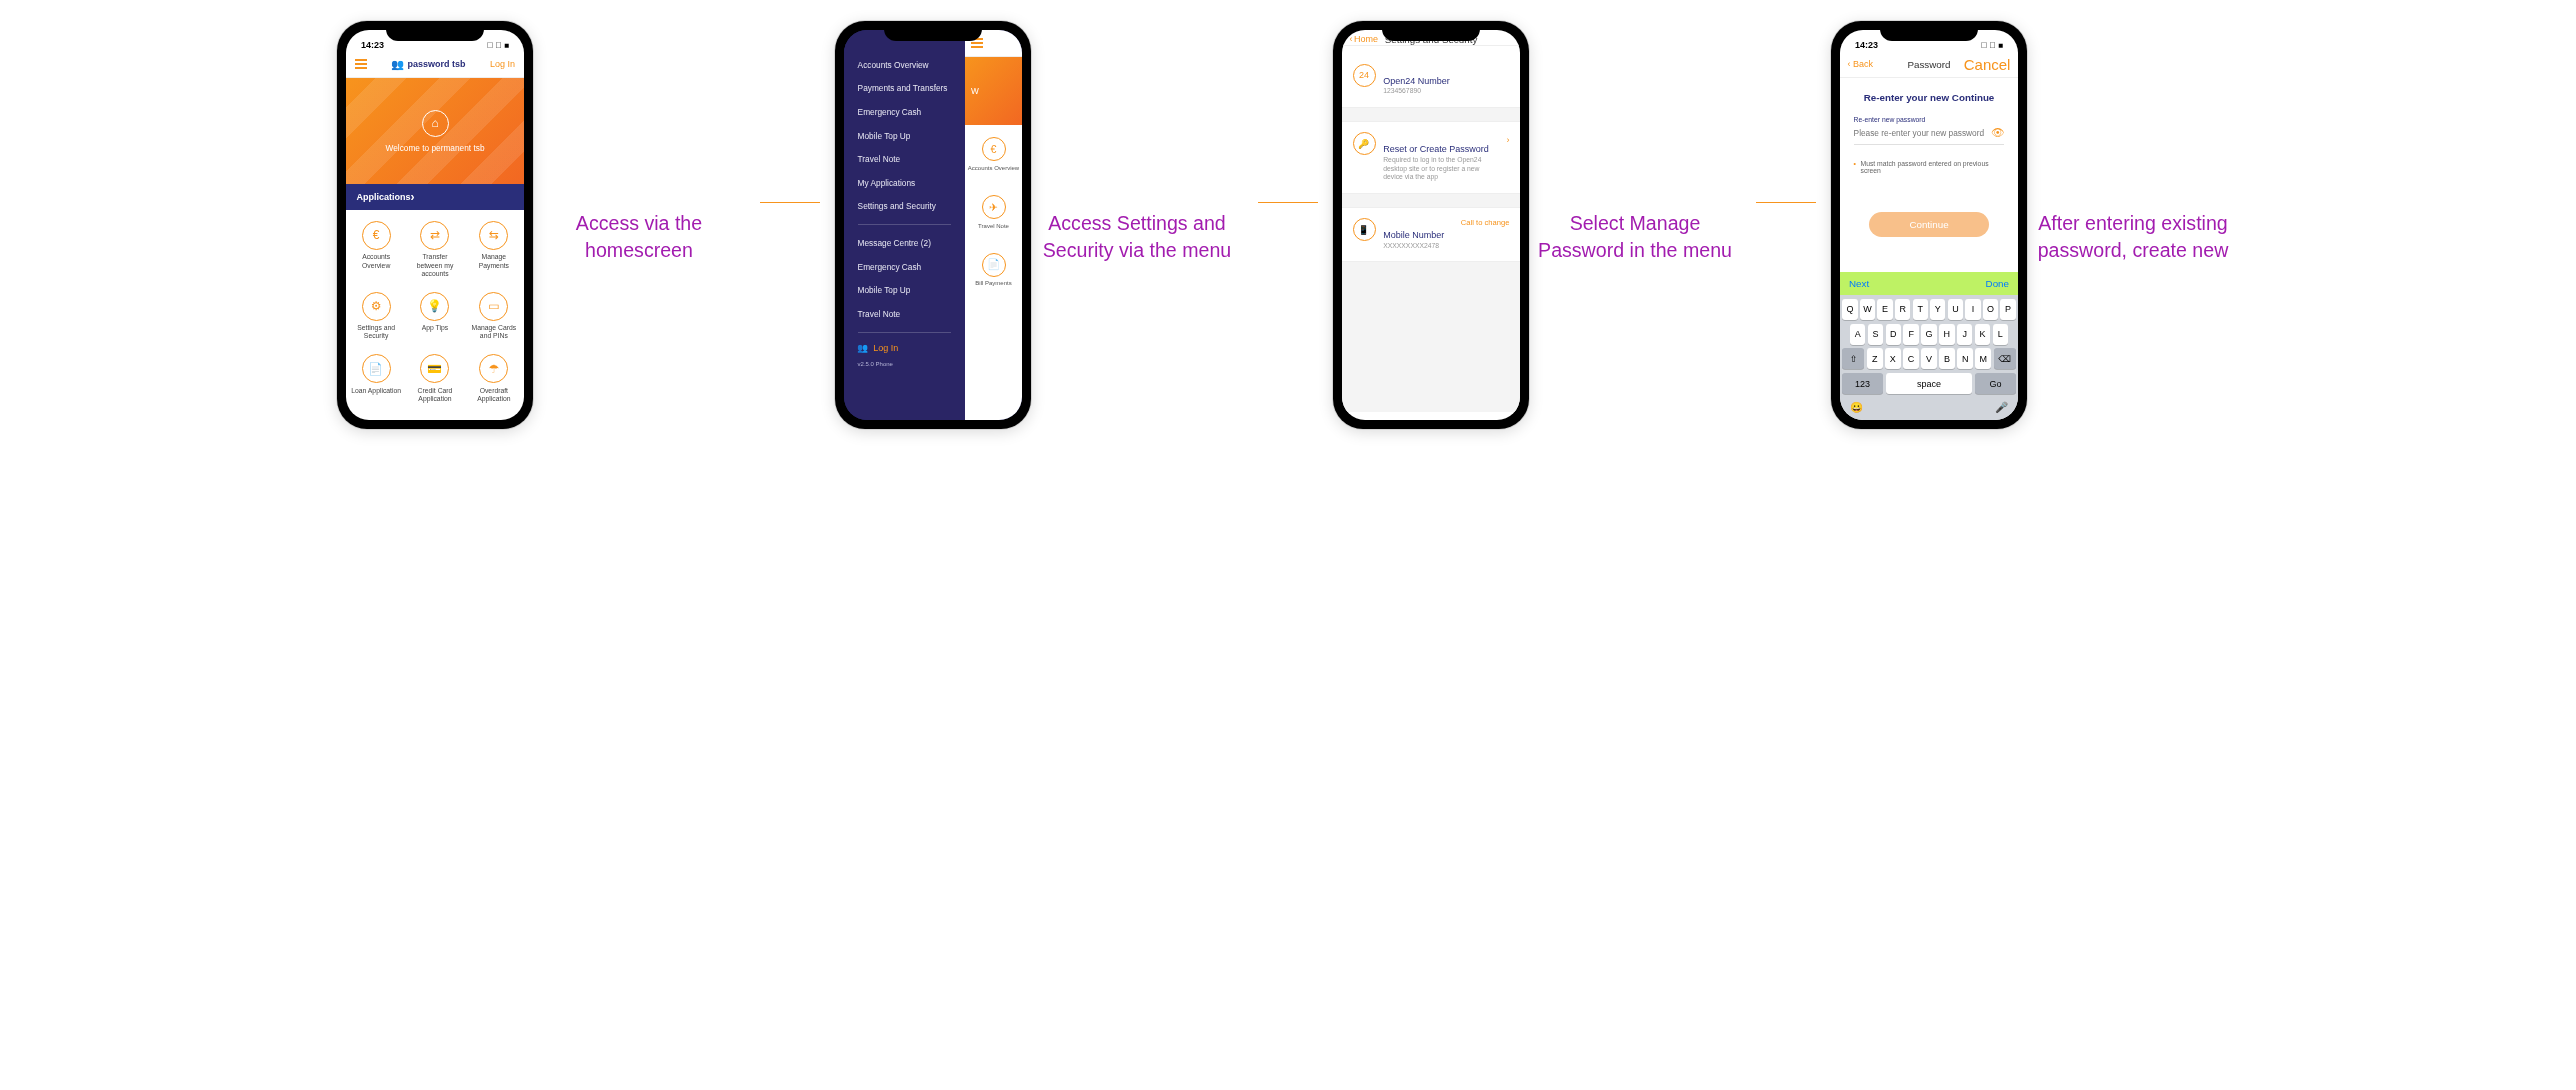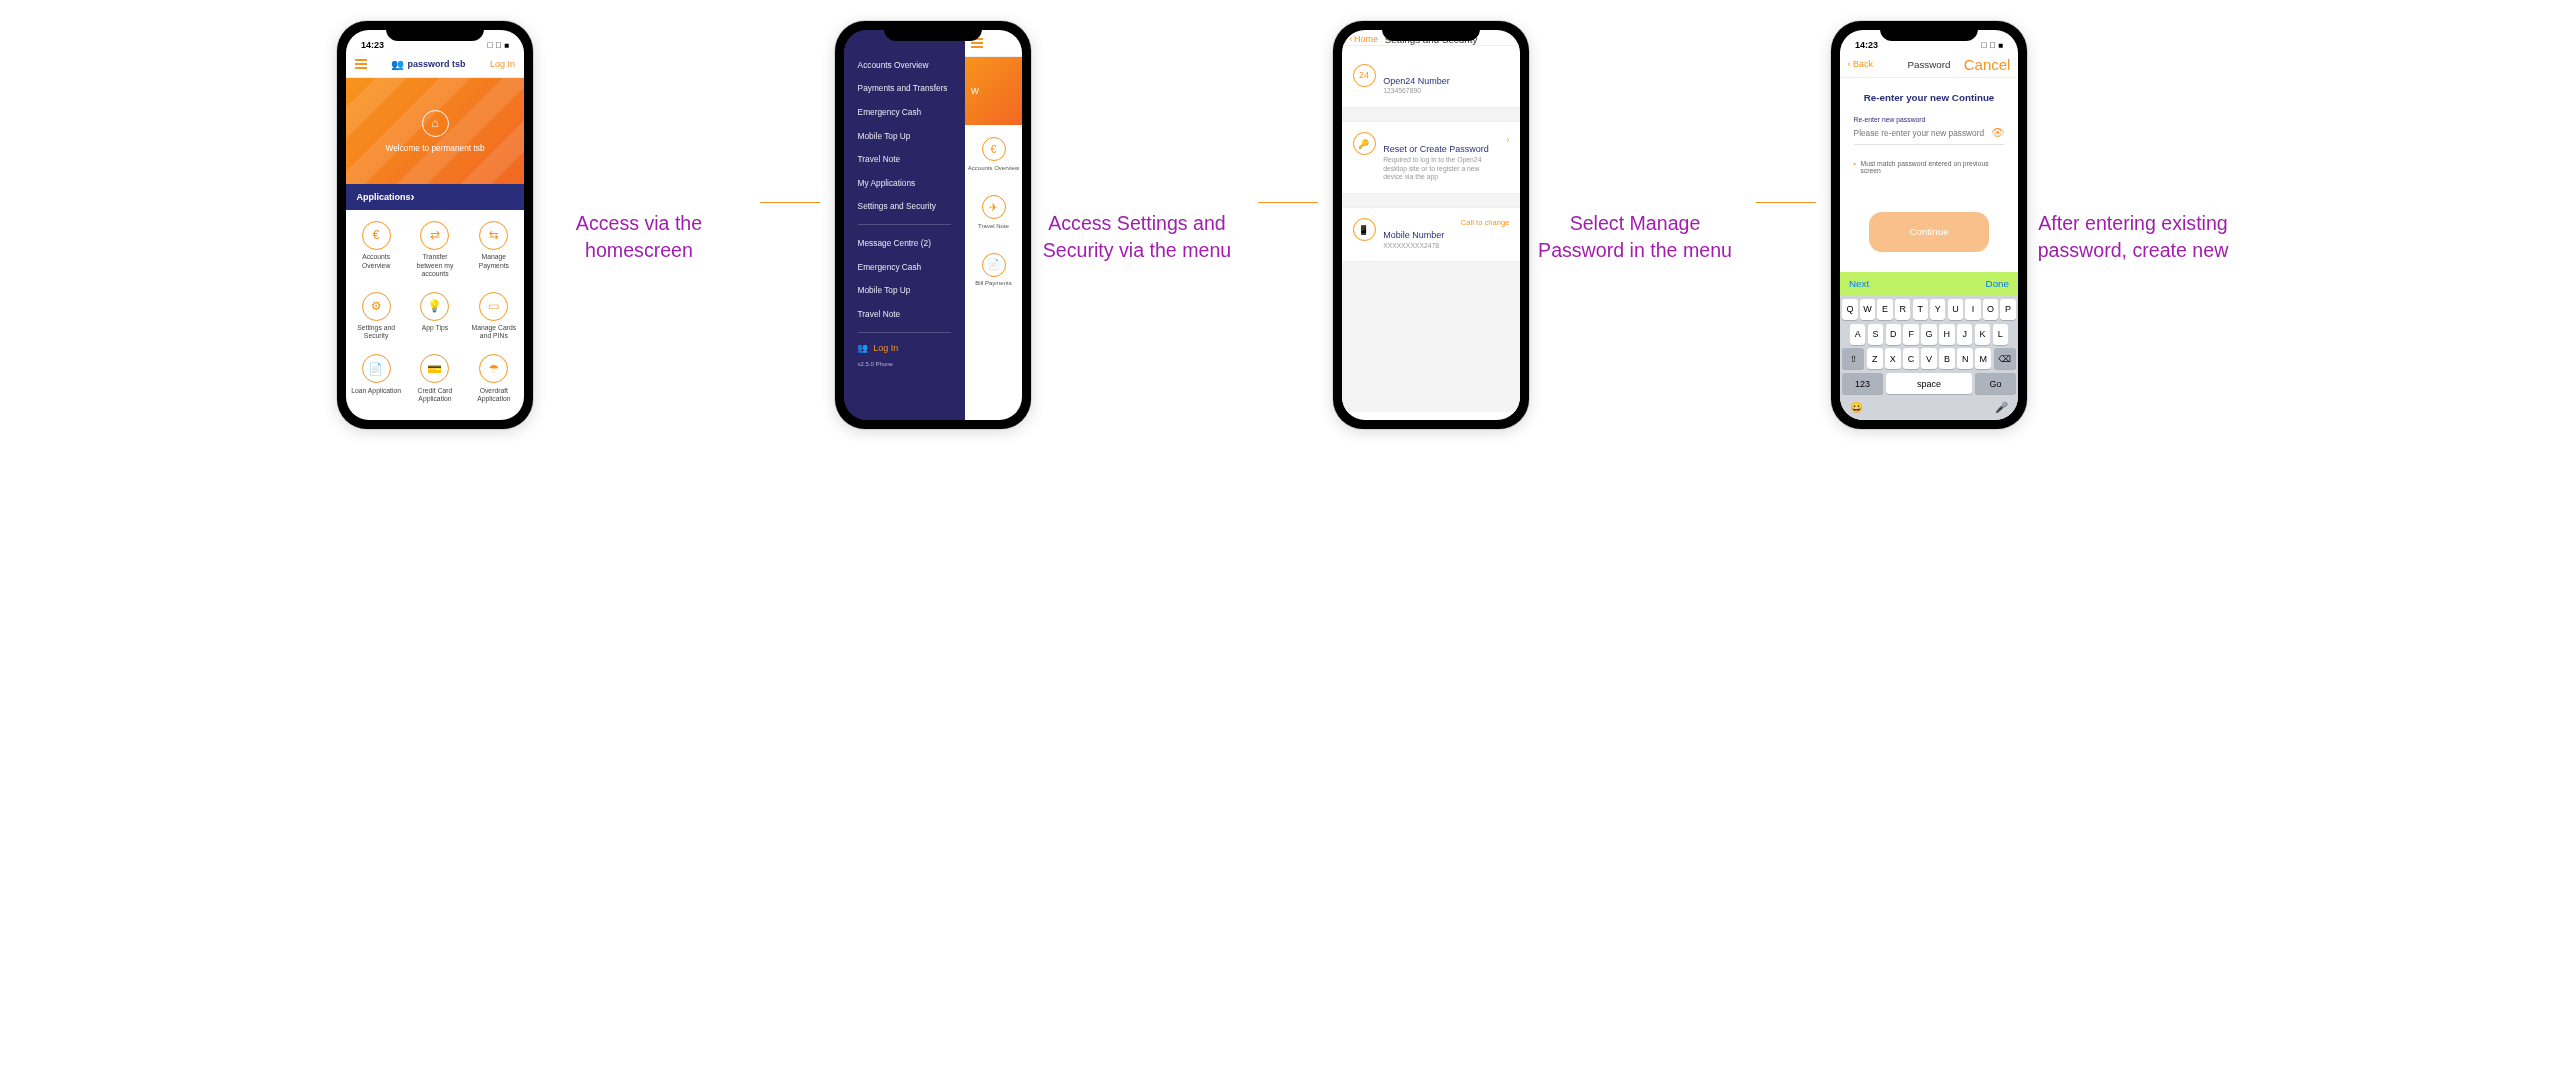--- a/index.html
+++ b/index.html
@@ -91,21 +91,21 @@
   .hdr4 .l { position:absolute; left:7.6px; color:#f7941d; font-size:9px;}
   .hdr4 .r { position:absolute; right:7.6px; color:#f7941d; font-size:15px;}
   .body4 { padding:13.6px 13.6px 0; flex:1;}
   .h4title { font-size:9.8px; color:#2a2e7a; font-weight:600; text-align:center; margin-bottom:13.6px;}
   .fld-lbl { font-size:6.8px; color:#2a2e7a; margin-bottom:3px;}
   .fld-row { display:flex; align-items:center; justify-content:space-between; border-bottom:0.8px solid #e0e0e0; padding-bottom:4.5px;}
   .fld-row input { border:none; outline:none; font-size:8.3px; color:#bbb; flex:1; background:transparent;}
   .eye { color:#f7941d; font-size:10.6px;}
   .req { font-size:6.8px; color:#666; margin-top:15px; display:flex; gap:4.5px;}
   .req .dot { color:#f7941d; font-weight:bold;}
-  .cont-btn { margin:38px auto 0; width:80%; height:40px; border-radius:13px;
+  .cont-btn { margin:38px auto 0; width:80%; height:25px; border-radius:13px;
     background:#f8c08a; color:#fff; font-size:9.8px; display:flex; align-items:center; justify-content:center; font-weight:500;}
 
   
   .kbbar { height:23px; background:#bef264; display:flex; align-items:center; justify-content:space-between; padding:3px 9px; font-size:9.8px;}
   .kb-next { color:#007aff;} .kb-done { color:#007aff;}
   .kb { background:#d1d5db; padding:3.8px 2.3px 4.5px; }
   .krow { display:flex; justify-content:center; gap:2.3px; margin-bottom:3.8px;}
   .key { background:#fff; border-radius:3px; height:21px; min-width:13.6px; flex:1; display:flex; align-items:center; justify-content:center; font-size:9px; box-shadow:0 0.8px 0 rgba(0,0,0,.25); color:#000;}
   .key.sp { background:#adb3bd; color:#000;}
   .key.wide { flex:3;}

